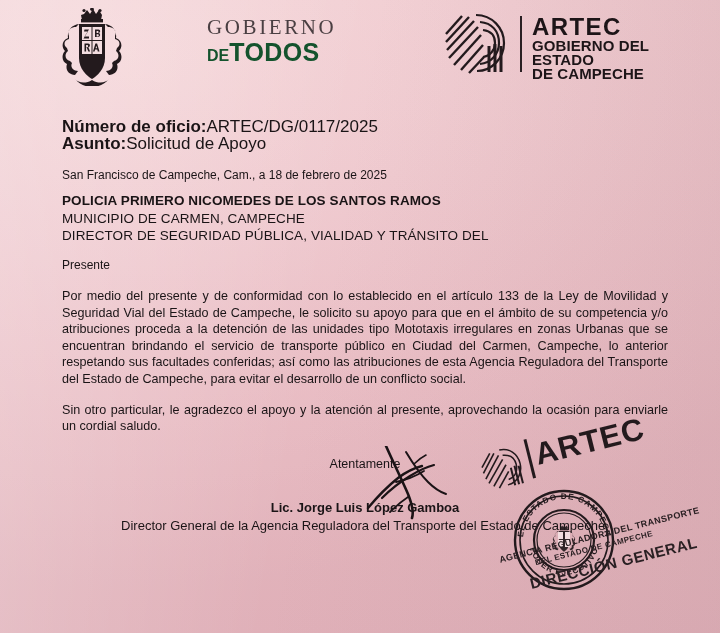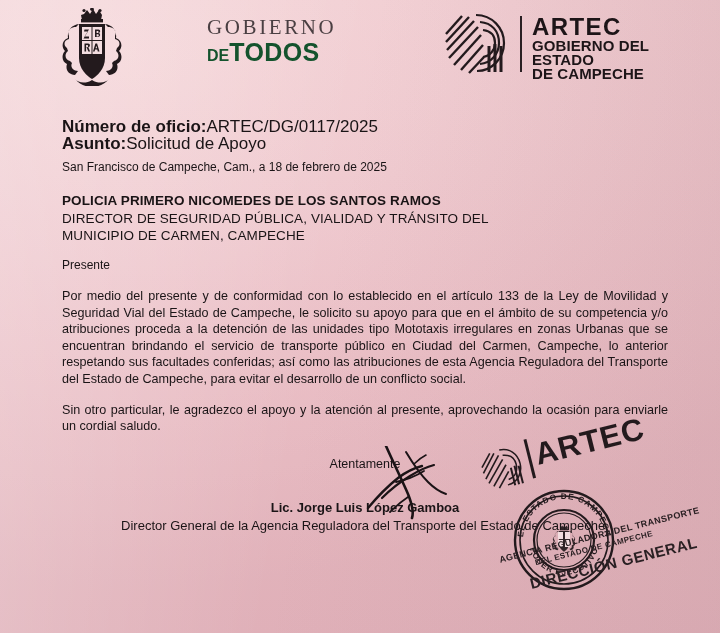--- a/index.html
+++ b/index.html
@@ -47,21 +47,21 @@
   .artec-name{font-size:24px;font-weight:700;letter-spacing:1.4px;line-height:25px;color:#1d1518;}
   .artec-sub{font-size:15px;font-weight:700;letter-spacing:.1px;line-height:14px;color:#1d1518;}
 
   
   .refblock{position:absolute;left:62px;top:118px;width:420px;}
   .refrow{font-size:17px;line-height:17px;white-space:nowrap;}
   .refrow .lbl{font-weight:700;display:inline-block;}
   .refrow .val{font-weight:400;}
   .ref-oficio .lbl{min-width:104px;}
   .ref-asunto .lbl{min-width:52px;}
-  .placedate{font-size:12px;line-height:17px;margin-top:7px;}
+  .placedate{font-size:12px;line-height:17px;margin-top:15px;}
 
   
   .addressee{position:absolute;left:62px;top:192px;width:480px;}
   .addr-name{font-size:13.5px;font-weight:700;line-height:18px;letter-spacing:.1px;}
   .addr-title{font-size:13.5px;font-weight:400;line-height:17px;letter-spacing:.1px;}
   .addr-present{font-size:12px;font-weight:400;line-height:17px;margin-top:13px;}
 
   
   .body-text{position:absolute;left:62px;top:288px;width:606px;}
   .para{
@@ -190,22 +190,22 @@
       <span class="lbl">Número de oficio:</span><span class="val">ARTEC/DG/0117/2025</span>
     </div>
     <div class="refrow ref-asunto">
       <span class="lbl">Asunto:</span><span class="val">Solicitud de Apoyo</span>
     </div>
     <div class="placedate">San Francisco de Campeche, Cam., a 18 de febrero de 2025</div>
   </div>
 
   <div class="addressee">
     <div class="addr-name">POLICIA PRIMERO  NICOMEDES DE LOS SANTOS RAMOS</div>
+    <div class="addr-title">MUNICIPIO DE CARMEN, CAMPECHE</div>
     <div class="addr-title">DIRECTOR DE SEGURIDAD PÚBLICA, VIALIDAD Y TRÁNSITO DEL</div>
-    <div class="addr-title">MUNICIPIO DE CARMEN, CAMPECHE</div>
     <div class="addr-present">Presente</div>
   </div>
 
   <div class="body-text">
     <p class="para">Por medio del presente y de conformidad con lo establecido en el artículo 133 de la Ley de Movilidad y Seguridad Vial del Estado de Campeche, le solicito su apoyo para que en el ámbito de su competencia y/o atribuciones proceda a la detención de las unidades tipo Mototaxis irregulares en zonas Urbanas que se encuentran brindando el servicio de transporte público en Ciudad del Carmen, Campeche, lo anterior respetando sus facultades conferidas; así como las atribuciones de esta Agencia Reguladora del Transporte del Estado de Campeche, para evitar el desarrollo de un conflicto social.</p>
     <p class="para">Sin otro particular, le agradezco el apoyo y la atención al presente, aprovechando la ocasión para enviarle un cordial saludo.</p>
   </div>
 
   <div class="signature">
     <div class="sig-atte">Atentamente</div>

